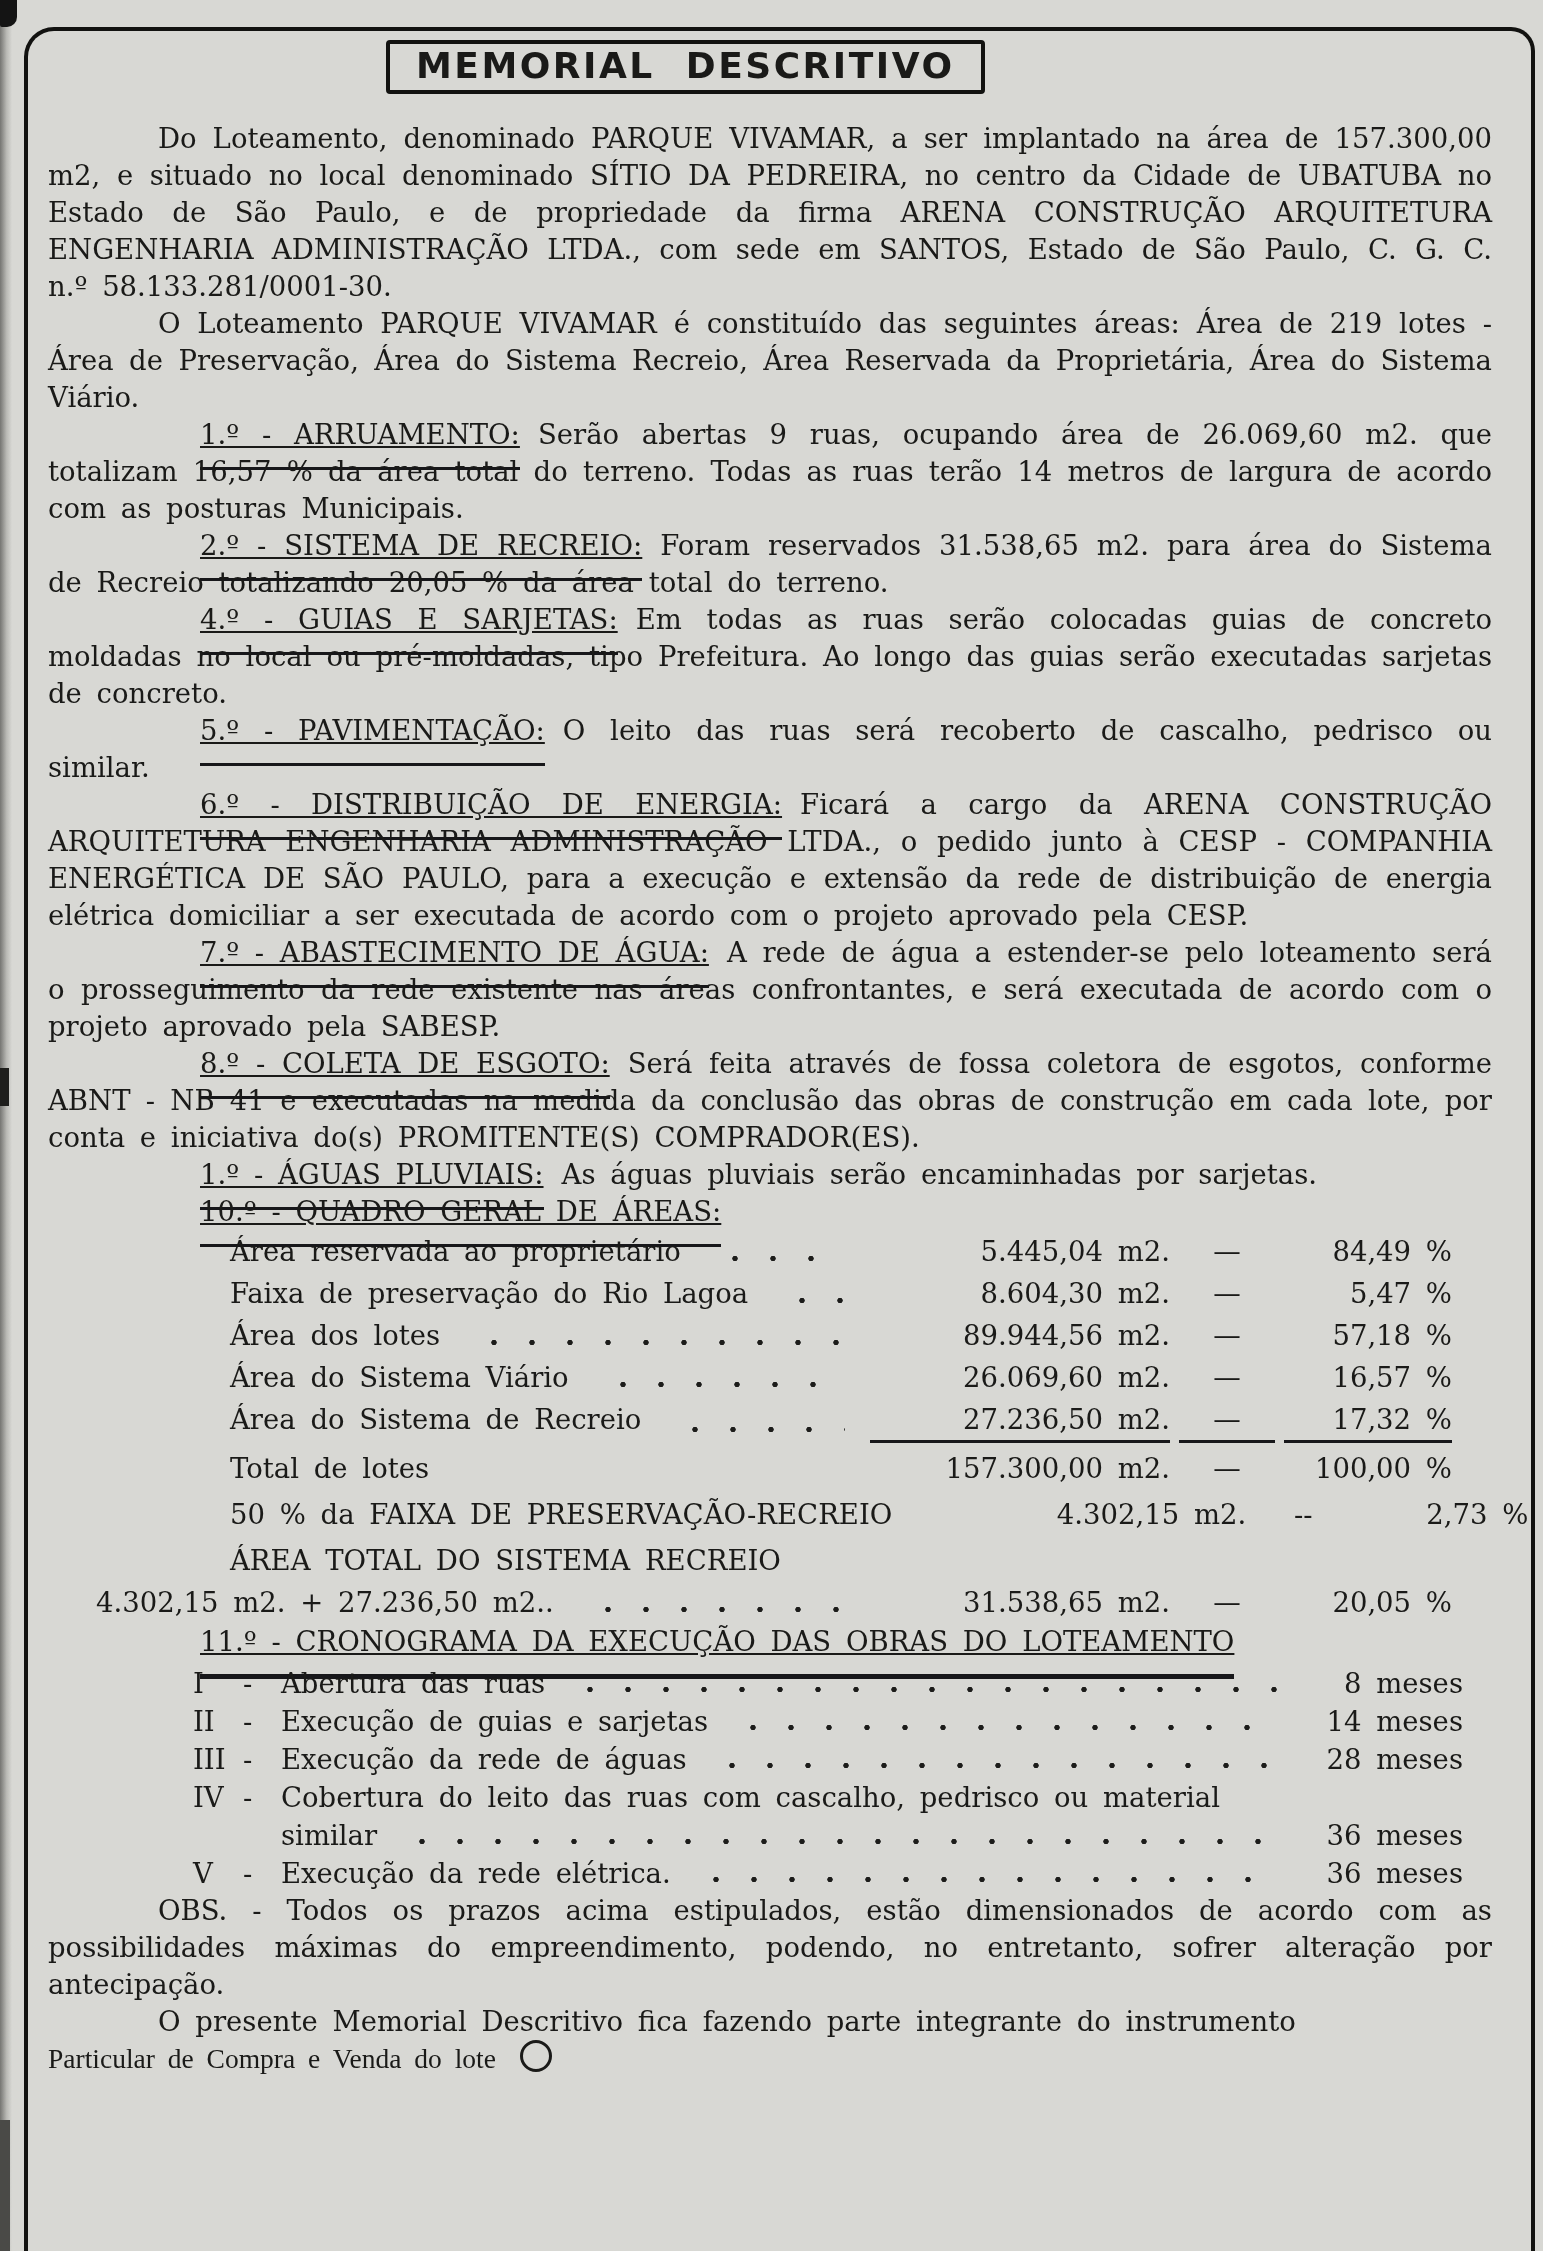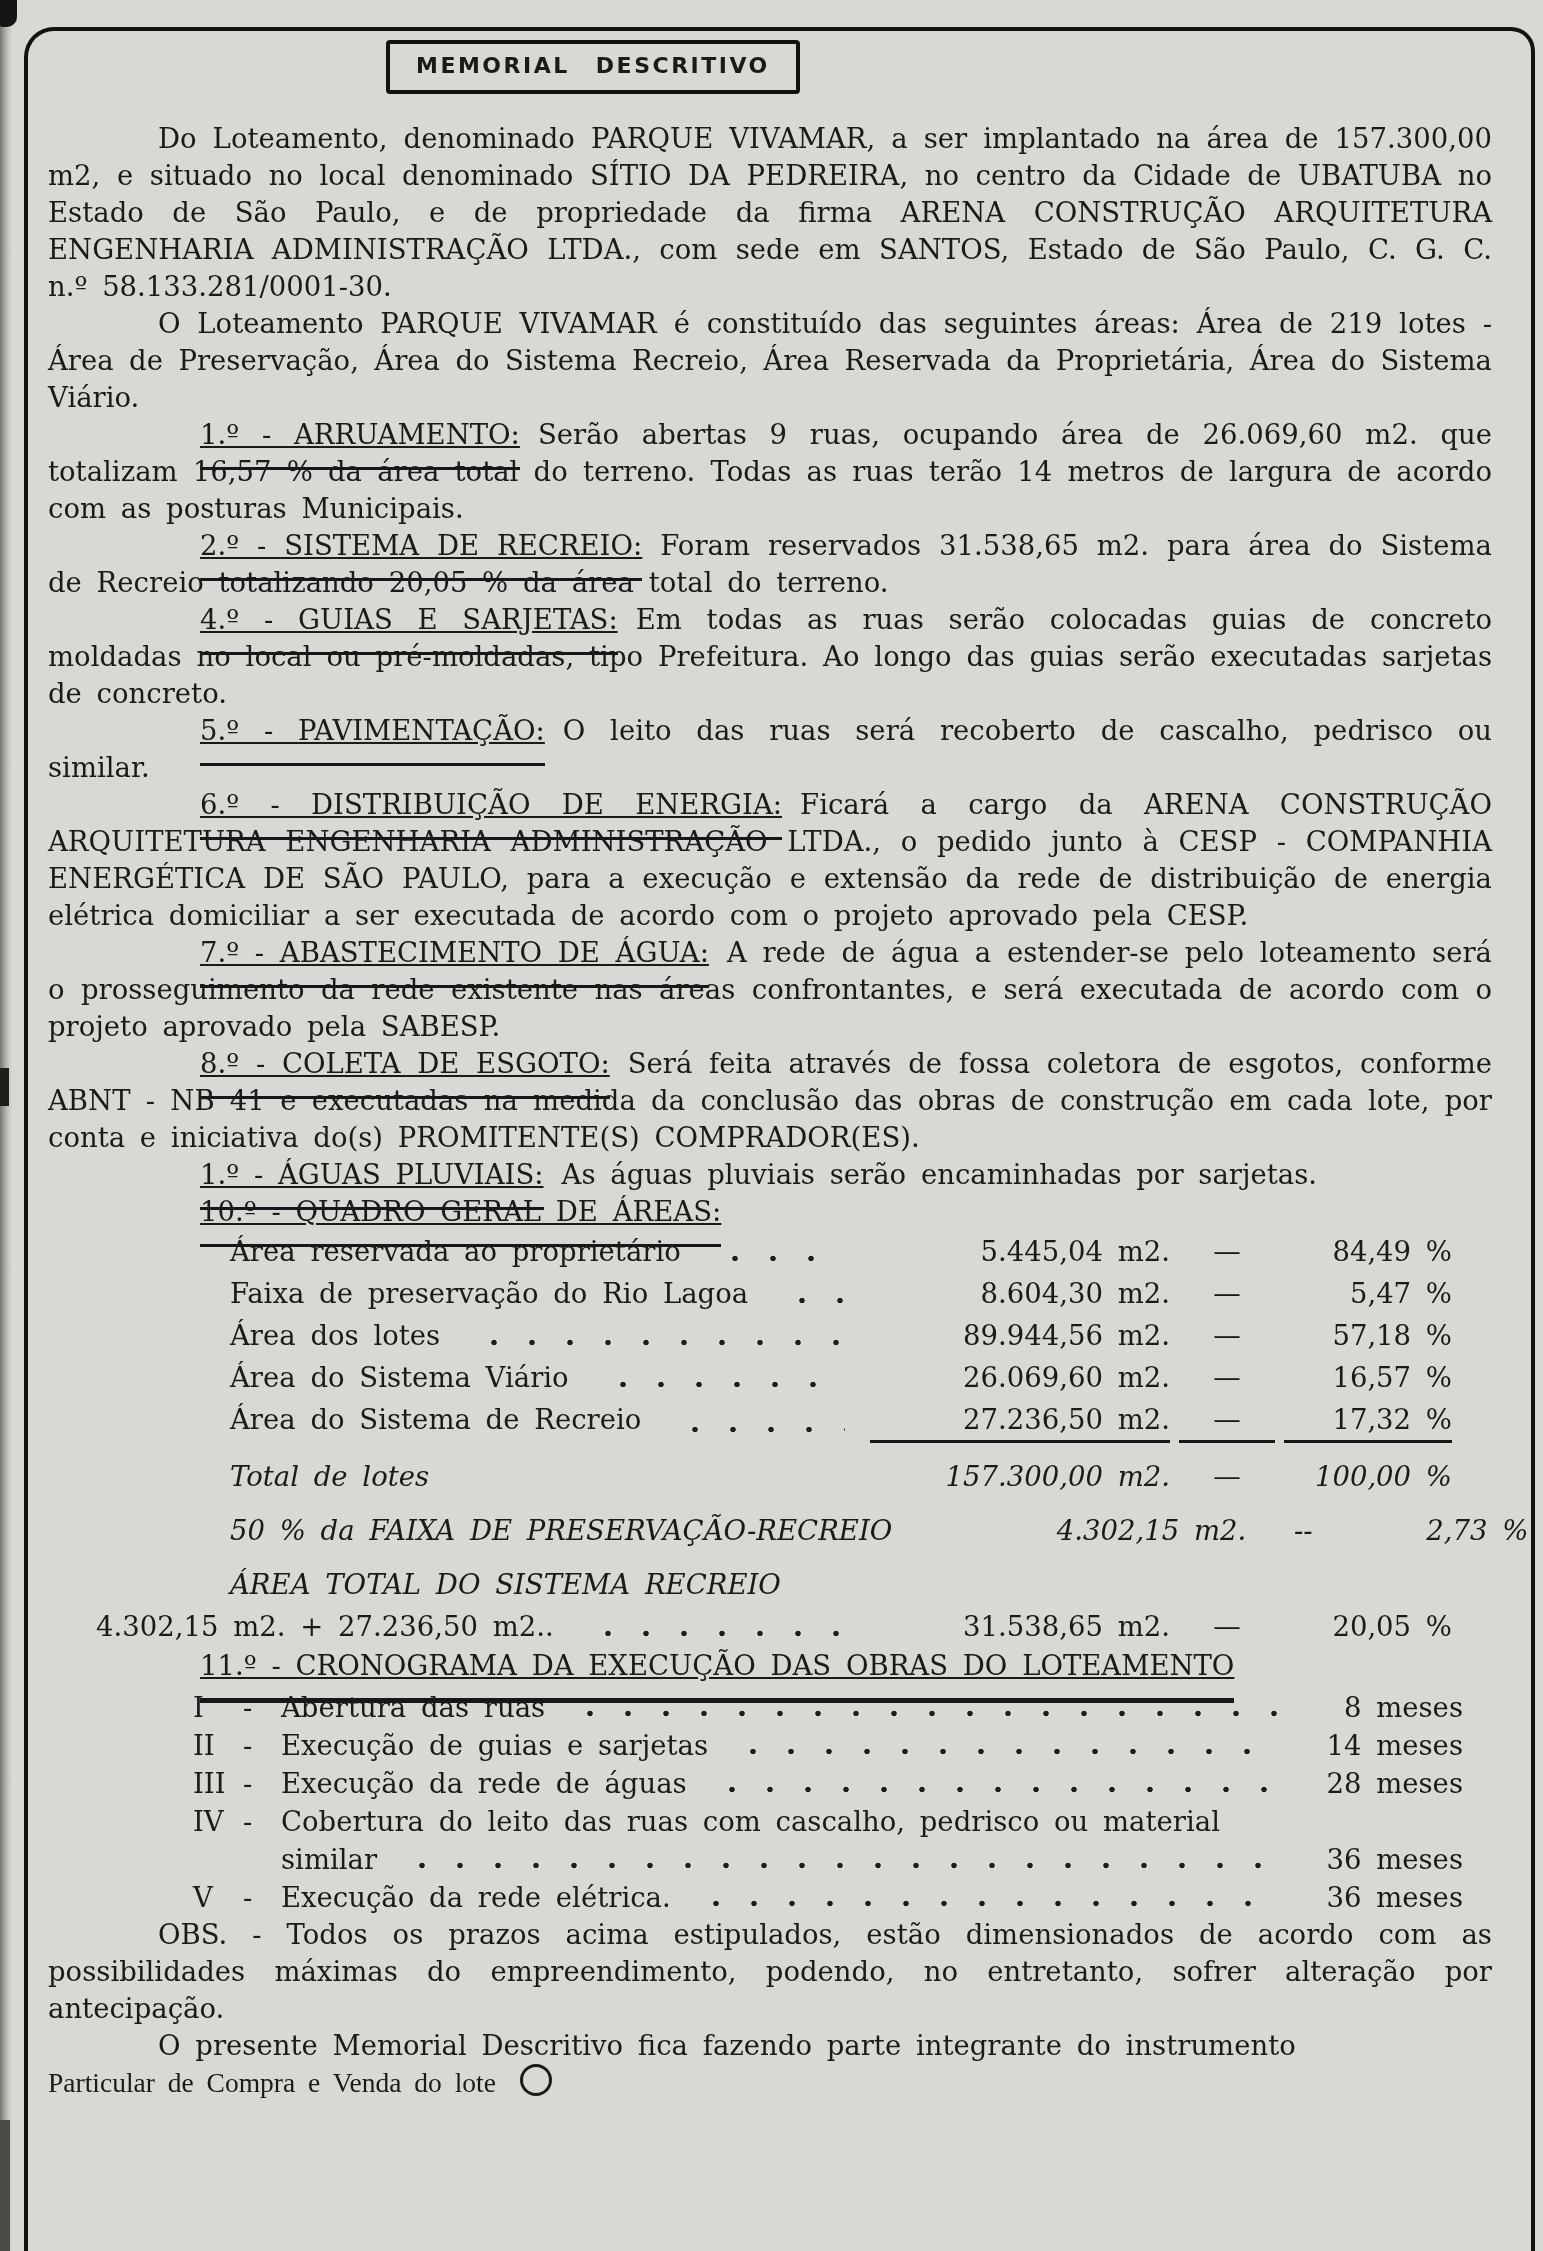--- a/index.html
+++ b/index.html
@@ -35,21 +35,21 @@
     font-size:27.5px;line-height:37px;
     word-spacing:6px;
   }
 
   .title-box{
     display:inline-block;
     margin:6px 12px 26px 338px;
     border:4px solid #121210;border-radius:4px;
     padding:7px 26px 9px 26px;
     font-family:"DejaVu Sans","Liberation Sans",sans-serif;
-    font-weight:700;font-size:22px;line-height:30px;
+    font-weight:700;font-size:36px;line-height:30px;
     letter-spacing:2.5px;word-spacing:16px;
     white-space:nowrap;
   }
 
   .para{text-align:justify;margin:0;}
   .indent{text-indent:110px;}
   .sec{text-align:justify;margin:0;text-indent:152px;}
   .sec-head{border-bottom:3.5px solid #17171a;padding-bottom:17px;margin-right:18px;white-space:nowrap;text-decoration:underline;}
   .sec-head.heavy{border-bottom-width:5px;}
   .head-only{margin:0;text-indent:152px;}
@@ -61,21 +61,21 @@
   .leader{flex:1 1 auto;height:9px;align-self:flex-end;margin:0 16px 9px 20px;
     background-image:radial-gradient(circle,#1c1c1a 2.4px,rgba(0,0,0,0) 3px);
     background-size:38px 9px;background-repeat:repeat-x;background-position:6px 60%;}
   .leader.blank{background-image:none;}
   .leader.single{background-repeat:no-repeat;background-position:82% 60%;}
   .cell-val{flex:0 0 300px;text-align:right;white-space:nowrap;}
   .cell-dash{flex:0 0 96px;text-align:center;white-space:nowrap;}
   .cell-pct{flex:0 0 168px;text-align:right;white-space:nowrap;}
   .u-val .cell-val,.u-val .cell-dash{border-bottom:3.5px solid #17171a;}
   .u-val .cell-pct{border-bottom:3.5px solid #17171a;}
-  .gap12{margin-top:12px;font-style:italic;}
+  .gap12{margin-top:4px;}
   .caps-line{line-height:42px;white-space:nowrap;}
 
   
   .crono{margin:4px 0 0 145px;width:1270px;}
   .crow{display:flex;align-items:baseline;line-height:38px;}
   .cnum{flex:0 0 50px;white-space:nowrap;}
   .cdash{flex:0 0 38px;white-space:nowrap;}
   .clabel{white-space:nowrap;}
   .cdur{flex:0 0 170px;text-align:right;white-space:nowrap;}
   .crow .leader{margin-bottom:8px;}

